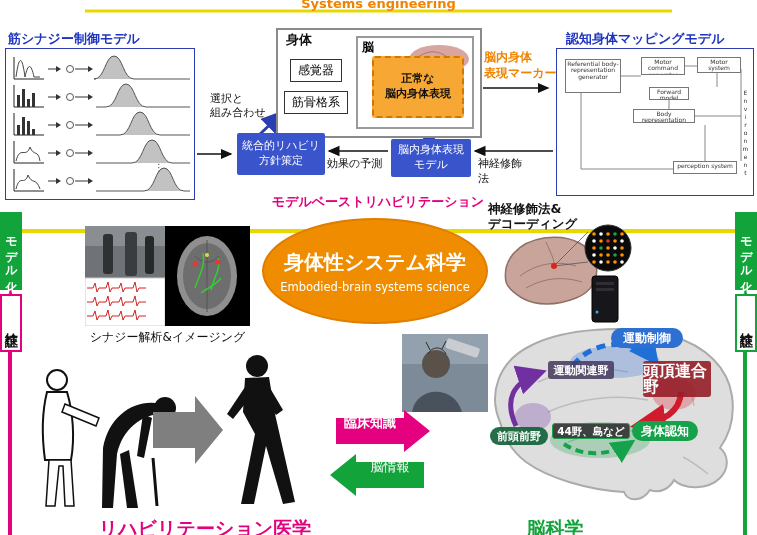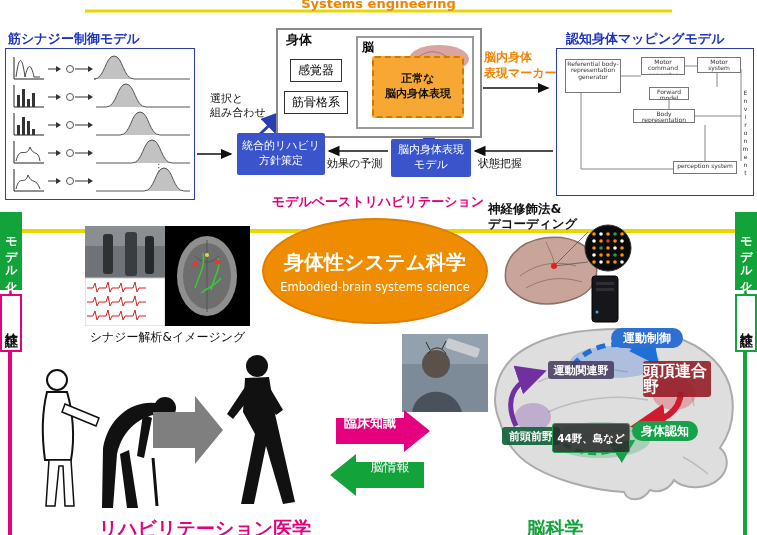--- a/index.html
+++ b/index.html
@@ -144,21 +144,21 @@
 
   <div class="abs z2 ctr col bluefill" style="left:237px;top:133px;width:88px;height:42px;font-size:11px;line-height:1.35">
     <span>統合的リハビリ</span>
     <span>方針策定</span>
   </div>
   <div class="abs z2 ctr col bluefill" style="left:391px;top:139px;width:80px;height:38px;font-size:11px;line-height:1.35">
     <span>脳内身体表現</span>
     <span>モデル</span>
   </div>
   <div class="abs z2 small" style="left:327px;top:156px;width:62px">効果の予測</div>
-  <div class="abs z2 small" style="left:478px;top:156px;width:50px">状態把握</div>
+  <div class="abs z2 small" style="left:478px;top:156px;width:50px">神経修飾法</div>
   <div class="abs z2 ctr" style="left:258px;top:193px;width:240px;font-size:13px;font-weight:bold;color:#e4007f">モデルベーストリハビリテーション</div>
 
   <div class="abs z2 bluetitle" style="left:566px;top:30px">認知身体マッピングモデル</div>
   <div class="abs z2" style="left:556px;top:48px;width:198px;height:148px;border:1.5px solid #2a3eb1;background:#fff">
     <svg class="abs" style="left:0;top:0" width="195" height="145">
       <path d="M64,27 H84 M128,17 H140 M160,24 V38 M112,51 V60 M138,67 H184 M148,112 V76 M24,44 V120 H116 M184,20 V112" stroke="#888" fill="none"></path>
     </svg>
     <div class="tinybox" style="left:8px;top:10px;width:56px;height:34px">Referential body-representation generator</div>
     <div class="tinybox" style="left:84px;top:8px;width:44px;height:18px">Motor command generator</div>
     <div class="tinybox" style="left:140px;top:8px;width:44px;height:16px">Motor system</div>
@@ -294,22 +294,22 @@
     <ellipse cx="122" cy="118" rx="50" ry="18" fill="rgba(25,160,75,0.25)"></ellipse>
     <ellipse cx="55" cy="95" rx="18" ry="14" fill="rgba(112,48,160,0.28)"></ellipse>
     <path d="M95,44 C115,16 160,16 178,40" stroke="#1e6fd6" stroke-width="5" fill="none" stroke-dasharray="9 6" marker-end="url(#mkB2)"></path>
     <path d="M38,104 C26,78 34,60 64,50" stroke="#7030a0" stroke-width="5" fill="none" marker-end="url(#mkP2)"></path>
     <path d="M203,70 C202,90 186,100 158,104" stroke="#cf1b2b" stroke-width="6" fill="none" marker-end="url(#mkR2)"></path>
     <path d="M86,122 C106,136 134,133 154,120" stroke="#15a24a" stroke-width="4" fill="none" stroke-dasharray="8 5" marker-end="url(#mkG2)"></path>
   </svg>
   <div class="abs z3 chip" style="left:611px;top:328px;width:72px;height:20px;background:#2e6fd4;border-radius:10px;font-size:12px">運動制御</div>
   <div class="abs z3 chip" style="left:548px;top:361px;width:66px;height:18px;background:rgba(72,62,96,0.88);border-radius:3px;font-size:11px">運動関連野</div>
   <div class="abs z3 chip" style="left:643px;top:361px;width:68px;height:36px;background:rgba(150,30,40,0.90);border-radius:3px;font-size:16px">頭頂連合野</div>
-  <div class="abs z3 chip" style="left:502px;top:427px;width:58px;height:18px;background:rgba(18,98,56,0.92);border-radius:3px;font-size:11px">前頭前野</div>
-  <div class="abs z3 chip" style="left:552px;top:423px;width:78px;height:30px;background:rgba(45,45,45,0.88);border:1px solid #18a24a;border-radius:3px;font-size:10.5px">44野、島など</div>
+  <div class="abs z3 chip" style="left:490px;top:427px;width:58px;height:18px;background:rgba(18,98,56,0.92);border-radius:9px;font-size:11px">前頭前野</div>
+  <div class="abs z3 chip" style="left:552px;top:423px;width:78px;height:16px;background:rgba(45,45,45,0.88);border:1px solid #18a24a;border-radius:3px;font-size:10.5px">44野、島など</div>
   <div class="abs z3 chip" style="left:632px;top:421px;width:66px;height:20px;background:#15a24a;border-radius:10px;font-size:12px">身体認知</div>
 
   <svg class="abs z2" style="left:25px;top:350px" width="300" height="170">
     <g>
       <circle cx="32" cy="30" r="10" fill="#fff" stroke="#111" stroke-width="2"></circle>
       <path d="M22,42 C17,62 17,88 20,110 L46,110 C50,88 48,62 42,42 Z" fill="#fff" stroke="#111" stroke-width="2"></path>
       <path d="M40,54 L74,68 L71,76 L37,62 Z" fill="#fff" stroke="#111" stroke-width="1.5"></path>
       <path d="M24,110 L21,156 L30,156 L34,116 L38,116 L40,156 L49,156 L46,110 Z" fill="#fff" stroke="#111" stroke-width="1.5"></path>
     </g>
     <g>

